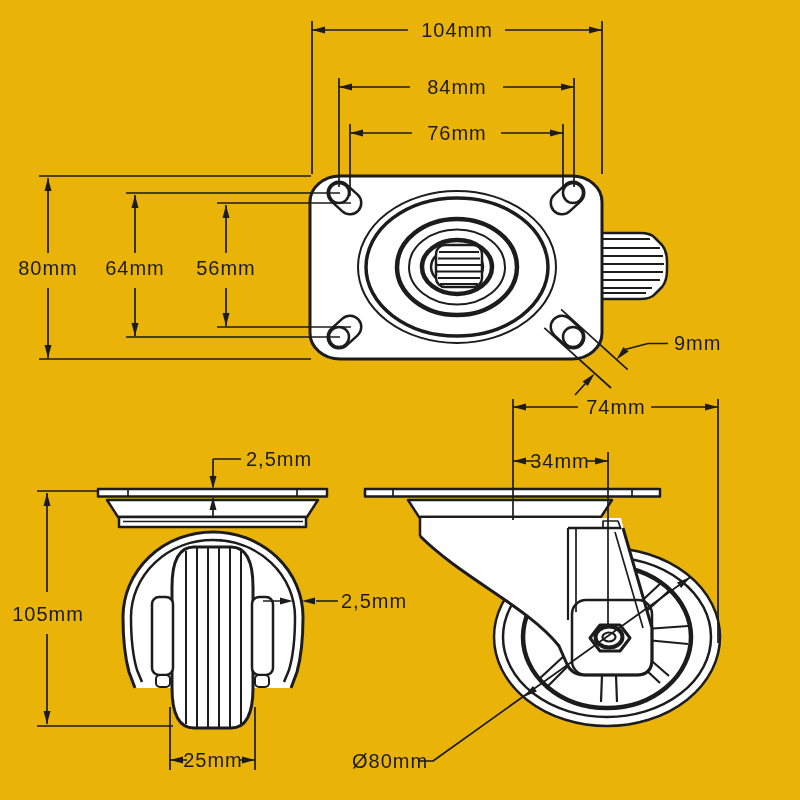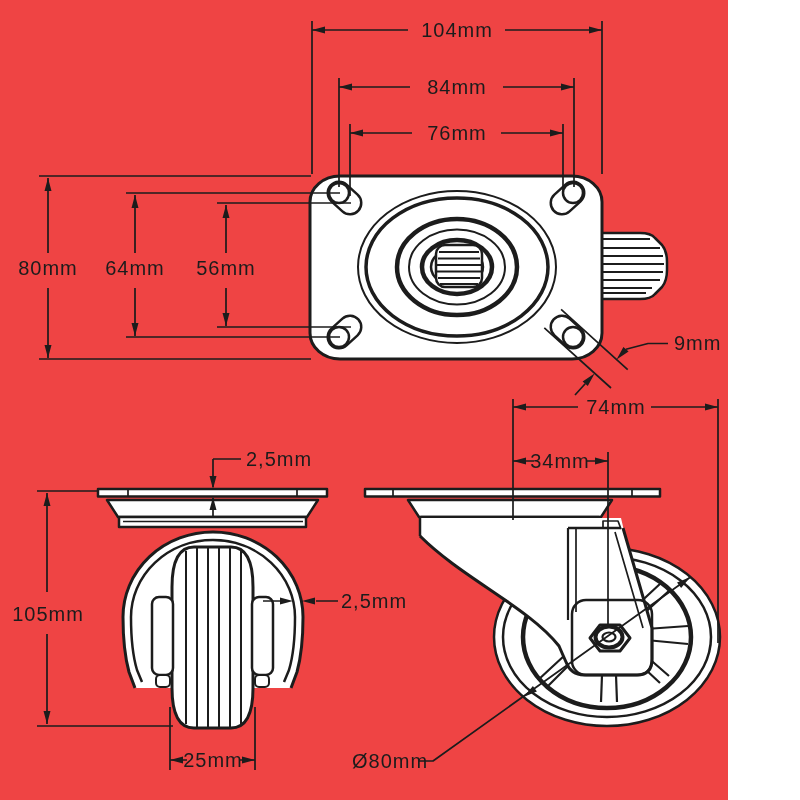--- a/index.html
+++ b/index.html
@@ -1,16 +1,16 @@
 <!DOCTYPE html>
 <html><head>
 <meta charset="utf-8">
 <style>
   html,body{margin:0;padding:0;background:#ffffff;}
-  .sheet{position:relative;width:728px;height:800px;background:#ef4444;overflow:hidden;
+  .sheet{position:relative;width:800px;height:800px;background:#eab308;overflow:hidden;
          font-family:"Liberation Sans", sans-serif;}
   svg{display:block;}
   .ln{fill:none;stroke:#1c1c1c;stroke-linejoin:round;}
   .w16{stroke-width:1.7;}
   .w2{stroke-width:2;}
   .w22{stroke-width:2.2;}
   .w25{stroke-width:2.5;}
   .w3{stroke-width:3;}
   .w35{stroke-width:3.5;}
   .w4{stroke-width:4;}

